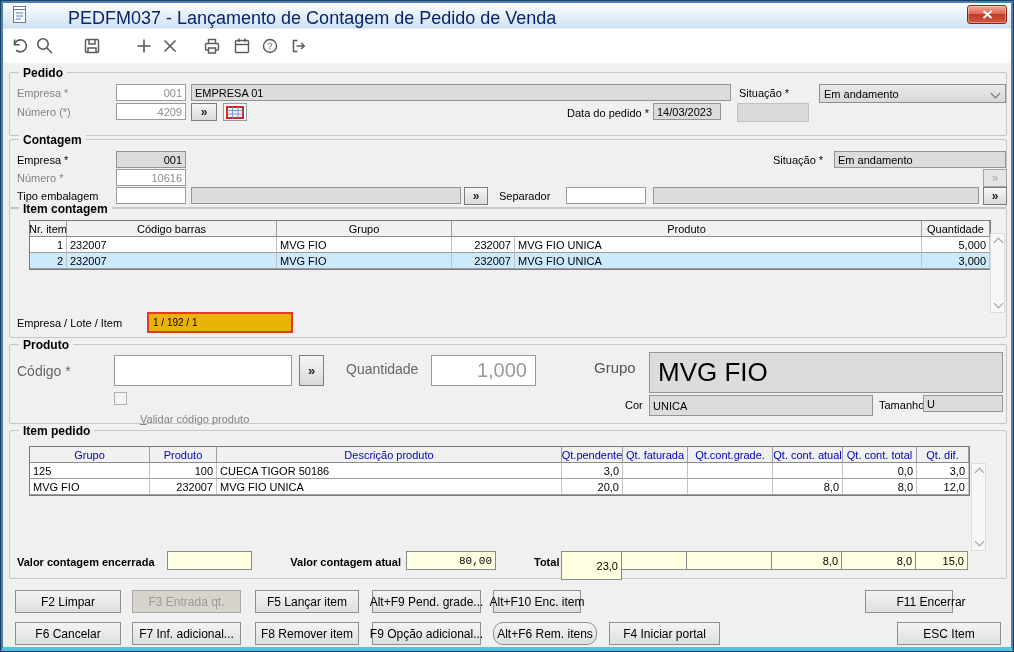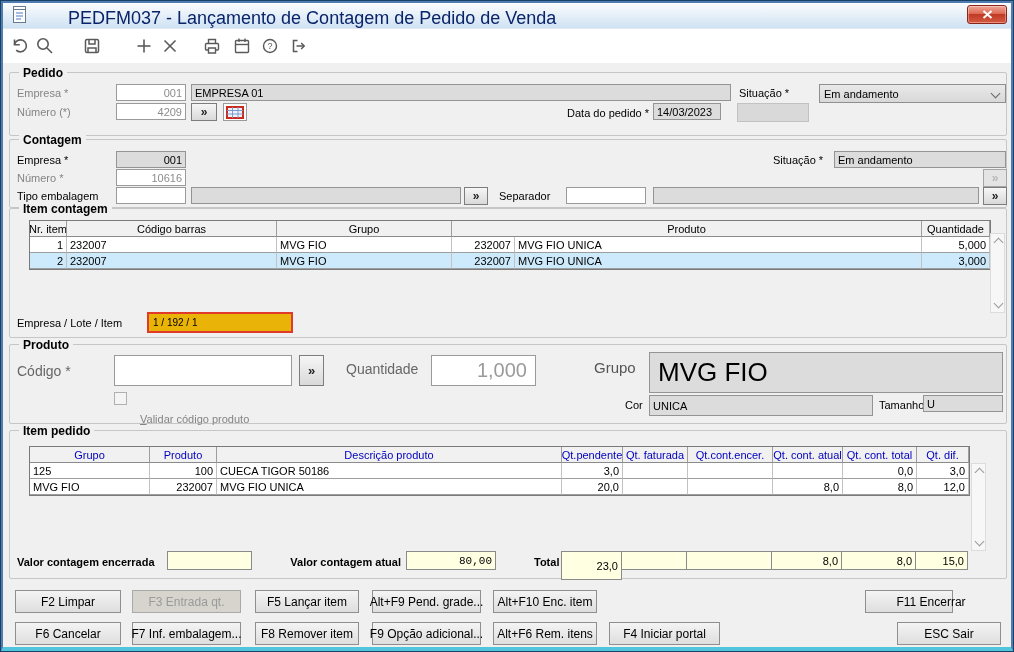--- a/index.html
+++ b/index.html
@@ -248,21 +248,21 @@
 
   <div class="fs" style="left:8px; top:429px; width:998px; height:149px;"></div>
   <span class="fs-legend" style="left:18px; top:423px;">Item pedido</span>
 
   <div class="grid-ip" style="left:28px; top:445px; width:941px;">
     <div class="hc blue">Grupo</div>
     <div class="hc blue">Produto</div>
     <div class="hc blue">Descrição produto</div>
     <div class="hc blue">Qt.pendente</div>
     <div class="hc blue">Qt. faturada</div>
-    <div class="hc blue">Qt.cont.encer.</div>
+    <div class="hc blue">Qt.cont.grade.</div>
     <div class="hc blue">Qt. cont. atual</div>
     <div class="hc blue">Qt. cont. total</div>
     <div class="hc blue">Qt. dif.</div>
 
     <div style="display:contents;">
       <div class="bc">125</div>
       <div class="bc num">100</div>
       <div class="bc">CUECA TIGOR 50186</div>
       <div class="bc num">3,0</div>
       <div class="bc num"></div>
@@ -297,25 +297,25 @@
   <div class="yellow" style="left:620px; top:550px; width:66px; height:19px;"></div>
   <div class="yellow" style="left:685px; top:550px; width:86px; height:19px;"></div>
   <div class="yellow" style="left:770px; top:550px; width:71px; height:19px;">8,0</div>
   <div class="yellow" style="left:840px; top:550px; width:75px; height:19px;">8,0</div>
   <div class="yellow" style="left:914px; top:550px; width:53px; height:19px;">15,0</div>
 
   <div class="fbtn" style="left:14px;  top:589px; width:106px;">F2 Limpar</div>
   <div class="fbtn disabled" style="left:131px; top:589px; width:109px;">F3 Entrada qt.</div>
   <div class="fbtn" style="left:254px; top:589px; width:104px;">F5 Lançar item</div>
   <div class="fbtn" style="left:371px; top:589px; width:109px;">Alt+F9 Pend. grade...</div>
-  <div class="fbtn" style="left:492px; top:589px; width:104px;">Alt+F10 Enc. item</div>
+  <div class="fbtn" style="left:492px; top:589px; width:88px;">Alt+F10 Enc. item</div>
   <div class="fbtn" style="left:864px; top:589px; width:88px;padding-left:44px;">F11 Encerrar</div>
 
   <div class="fbtn" style="left:14px;  top:621px; width:106px;">F6 Cancelar</div>
-  <div class="fbtn" style="left:131px; top:621px; width:109px;">F7 Inf. embalagem...</div>
+  <div class="fbtn" style="left:131px; top:621px; width:109px;">F7 Inf. adicional...</div>
   <div class="fbtn" style="left:254px; top:621px; width:104px;">F8 Remover item</div>
   <div class="fbtn" style="left:371px; top:621px; width:109px;">F9 Opção adicional...</div>
-  <div class="fbtn" style="left:492px; top:621px; width:104px;">Alt+F6 Rem. itens</div>
+  <div class="fbtn" style="left:492px; top:621px; width:104px;border-radius:10px;">Alt+F6 Rem. itens</div>
   <div class="fbtn" style="left:608px; top:621px; width:111px;">F4 Iniciar portal</div>
-  <div class="fbtn" style="left:896px; top:621px; width:104px;">ESC Sair</div>
+  <div class="fbtn" style="left:896px; top:621px; width:104px;">ESC Item</div>
 
   <div class="frame"></div>
 </div>
 
 </body></html>

